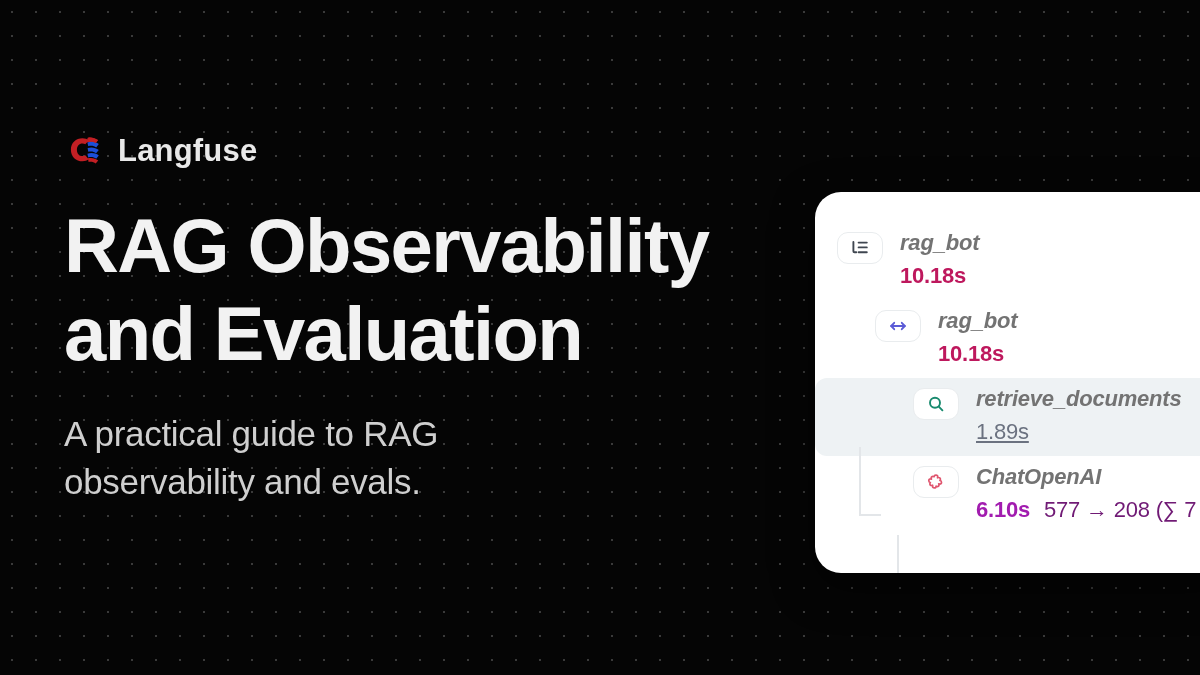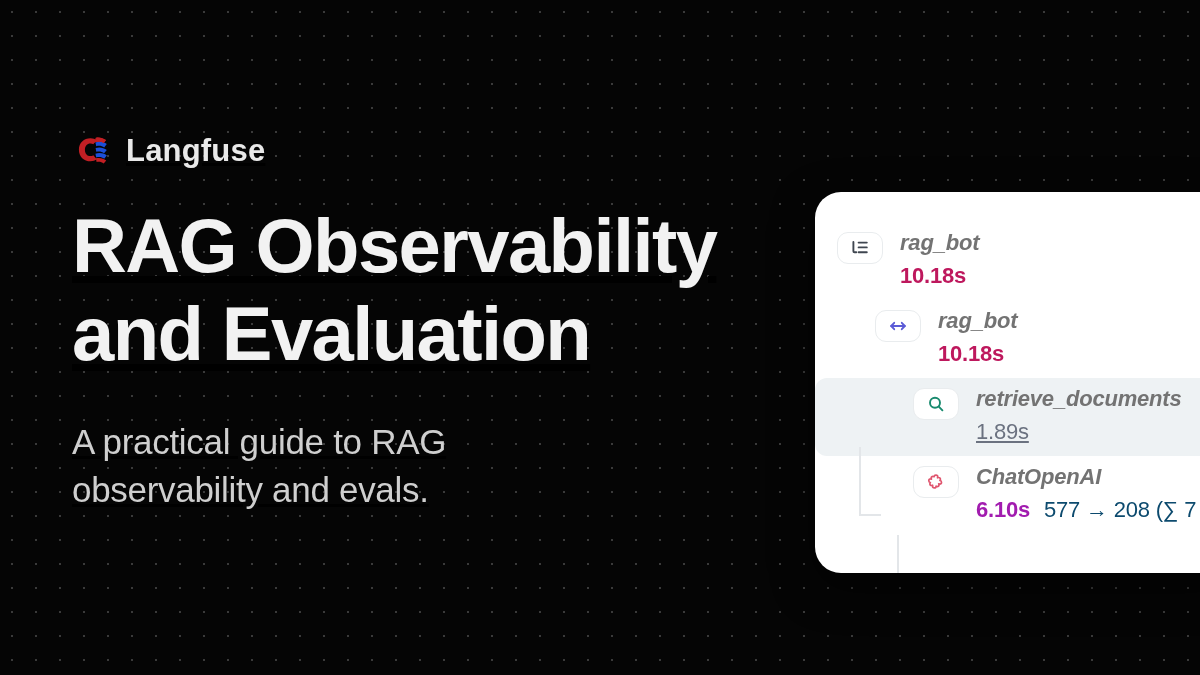--- a/index.html
+++ b/index.html
@@ -18,23 +18,22 @@
     background-color:#050505;
     background-image:radial-gradient(circle, #3a3a3a 1.1px, transparent 1.2px);
     background-size:24px 24px;
     background-position:0 0;
     overflow:hidden;
   }
 
   
   .content {
     position:absolute;
-    left:72px; top:128px;
+    left:64px; top:128px;
     width:760px;
-    text-decoration:underline;
   }
 
   .brand {
     display:flex;
     align-items:center;
     gap:14px;
     height:44px;
     margin-bottom:30px;
   }
   .brand-mark { width:40px; height:30px; display:block; flex:none; }
@@ -47,21 +46,21 @@
     white-space:nowrap;
   }
 
   .headline {
     font-size:76px;
     font-weight:700;
     line-height:1.16;
     color:#f2f2f2;
     letter-spacing:-1.6px;
     max-width:740px;
-    margin-bottom:40px;
+    margin-bottom:32px;
   }
 
   .subhead {
     font-size:35px;
     font-weight:400;
     line-height:1.37;
     color:#cfcfcf;
     letter-spacing:-.3px;
     max-width:520px;
   }
@@ -122,21 +121,21 @@
   .row-meta {
     margin-top:5px;
     font-size:22px;
     line-height:1.25;
     white-space:nowrap;
     letter-spacing:-.2px;
   }
   .dur-red   { color:#be185d; font-weight:600; }
   .dur-gray  { color:#6b7280; font-weight:500;text-decoration:underline; }
   .dur-amber { color:#a21caf; font-weight:700; }
-  .tokens    { color:#0c4a6e; font-weight:500; margin-left:8px; }
+  .tokens    { color:#701a75; font-weight:500; margin-left:8px; }
 
   
   .lvl0 { padding-left:22px; }
   .lvl1 { padding-left:60px; }
   .lvl2 { padding-left:98px; }
 
   
   .connector { position:absolute; background:#e3e6e9; z-index:1; }
   .c-v1 { left:44px;  top:255px; width:2px;  height:68px; }
   .c-h1 { left:44px;  top:322px; width:22px; height:2px; }

